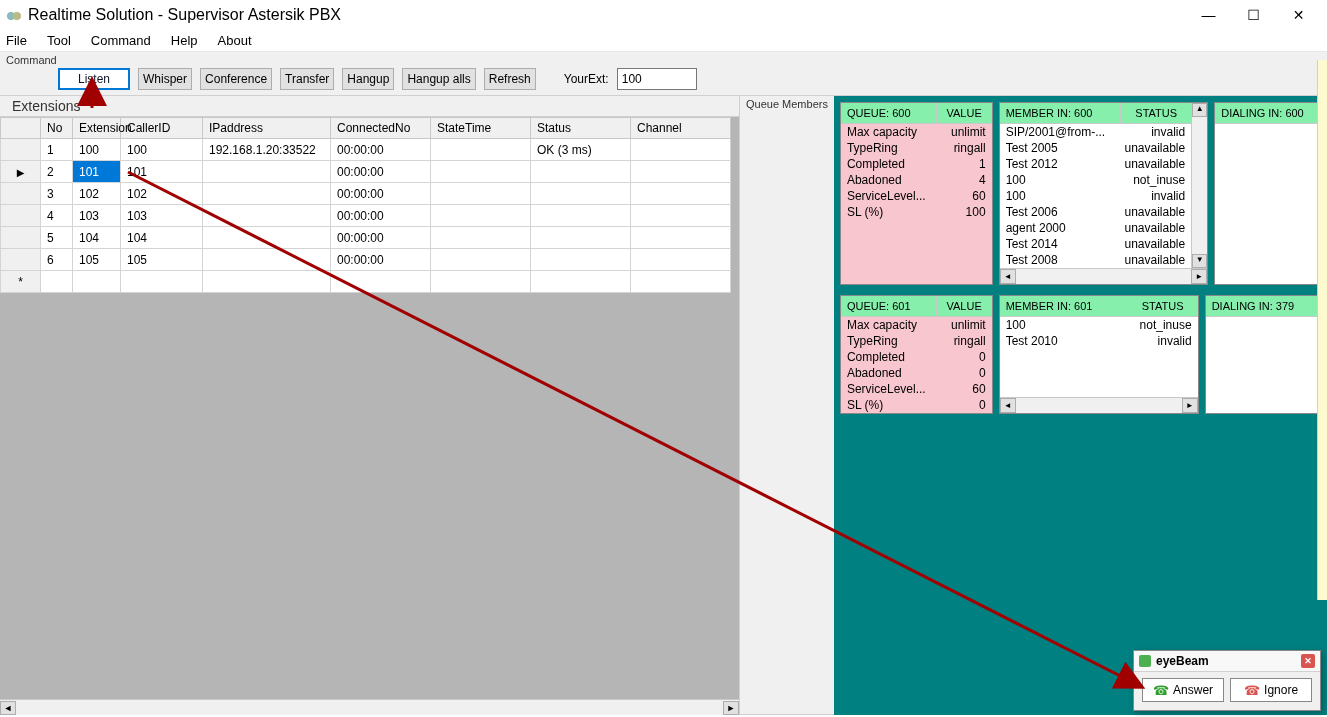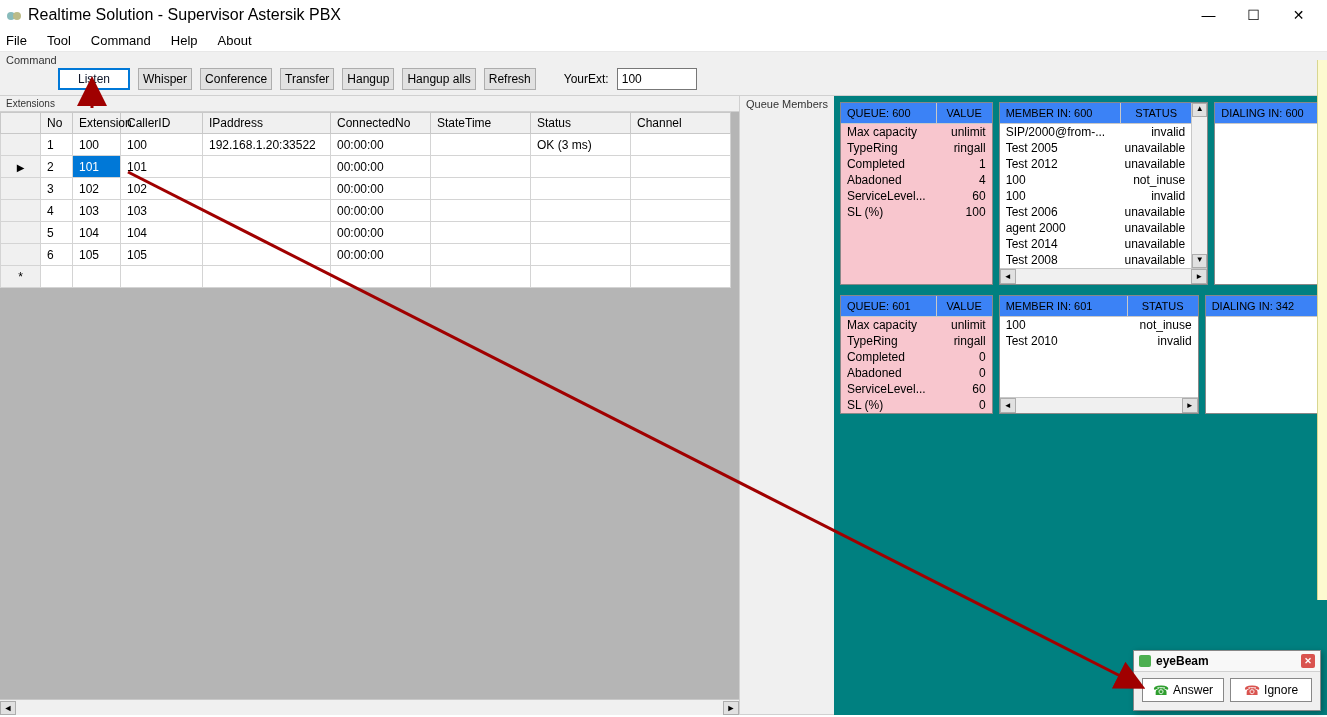--- a/index.html
+++ b/index.html
@@ -23,41 +23,41 @@
 .cmd-row button { height: 22px; padding: 0 4px; background: #e1e1e1; border: 1px solid #adadad; font-size: 12px; cursor: pointer; }
 .cmd-row button.listen { background: #fff; border: 2px solid #0078d7; color: #0f172a; padding: 0 18px; }
 .cmd-row .yourext-lbl { margin-left: 20px; font-size: 12px; }
 .cmd-row input { height: 22px; border: 1px solid #777; padding: 0 4px; width: 80px; font-size: 12px; }
 
 
 .body-split { display: flex; height: calc(717px - 30px - 22px - 46px); }
 .left { flex: 0 0 740px; display: flex; flex-direction: column; border-right: 1px solid #d0d0d0; }
 .right { flex: 1; display: flex; flex-direction: row; background: #fff; padding: 0; }
 
-.ext-label { font-size: 10px; padding: 2px 6px; color: #333; background: #f0f0f0; border-bottom: 1px solid #d0d0d0; }
+.ext-label { font-size: 14px; padding: 2px 12px; color: #333; background: #f0f0f0; border-bottom: 1px solid #d0d0d0; }
 
 .grid-wrap { flex: 1; overflow: auto; background: #b5b5b5; position: relative; }
 table.grid { border-collapse: collapse; background: #fff; width: 632px; table-layout: fixed; }
 table.grid th { background: #f0f0f0; border: 1px solid #c8c8c8; font-weight: normal; text-align: left; padding: 3px 6px; font-size: 12px; }
 table.grid td { border: 1px solid #d4d4d4; padding: 3px 6px; height: 22px; font-size: 12px; overflow: hidden; }
 table.grid .rowhdr { background: #f0f0f0; width: 40px; text-align: center; }
 .sel-cell { background: #0078d7; color: #fff; }
 .row-arrow { color: #000; font-size: 10px; }
 
 
 .h-scroll { height: 16px; background: #f0f0f0; border-top: 1px solid #c8c8c8; display: flex; align-items: center; }
 .h-scroll .sbtn { width: 16px; height: 14px; background: #e1e1e1; border: 1px solid #adadad; font-size: 9px; display: flex; align-items: center; justify-content: center; }
 
 
 .qm-label { font-size: 11px; padding: 2px 6px; color: #333; background: #f0f0f0; border-bottom: 1px solid #d0d0d0; }
 .queues { flex: 1; background: #008080; padding: 6px; display: flex; flex-direction: column; gap: 10px; overflow: auto; }
 
 .qcard { background: #008080; display: flex; gap: 6px; }
 .qbox { background: #fff; border: 1px solid #888; display: flex; flex-direction: column; }
-.qbox .hdr { background: #3b82f6; border-bottom: 1px solid #c8c8c8; display: flex; }
+.qbox .hdr { background: #86efac; border-bottom: 1px solid #c8c8c8; display: flex; }
 .qbox .hdr span { padding: 4px 6px; font-size: 11px; border-right: 1px solid #c8c8c8; }
 .qbox .hdr span:last-child { border-right: none; }
 .qbox .body { flex: 1; overflow: auto; position: relative; }
 .qbox .row { display: flex; padding: 1px 6px; font-size: 11px; justify-content: flex-end; }
 .pinkbox .body { background: #f8c6ce; }
 .col-l { flex: 1; }
 .col-r { width: 60px; text-align: right; }
 .mem .col-r { width: 80px; text-align: right; }
 .vscroll { width: 16px; background: #f0f0f0; border-left: 1px solid #c8c8c8; display: flex; flex-direction: column; justify-content: space-between; }
 .vscroll .sbtn { height: 14px; background: #e1e1e1; border: 1px solid #adadad; font-size: 8px; text-align: center; }
@@ -280,21 +280,21 @@
     </div>
     <div class="qbox q-member mem" style="display:flex;flex-direction:column">
       <div style="display:flex;flex:1;min-height:0">
         <div style="flex:1;display:flex;flex-direction:column">
           <div class="hdr">
                   <span style="flex:1">MEMBER IN: 600</span>
                   <span style="width:70px;text-align:center">STATUS</span>
                 </div>
           <div class="body" style="flex:1">
                   <div class="row">
-                    <span class="col-l">SIP/2000@from-...</span>
+                    <span class="col-l">SIP/2001@from-...</span>
                     <span class="col-r">invalid</span>
                   </div>
                   <div class="row">
                     <span class="col-l">Test 2005</span>
                     <span class="col-r">unavailable</span>
                   </div>
                   <div class="row">
                     <span class="col-l">Test 2012</span>
                     <span class="col-r">unavailable</span>
                   </div>
@@ -395,21 +395,21 @@
         </div>
 
       </div>
       <div class="hscroll-mini">
               <div class="sbtn">◄</div>
               <div class="sbtn">►</div>
             </div>
     </div>
     <div class="qbox q-dial">
       <div class="hdr">
-              <span style="flex:1">DIALING IN: 342</span>
+              <span style="flex:1">DIALING IN: 379</span>
               <span style="width:40px;text-align:center">POS</span>
             </div>
       <div class="body"></div>
     </div>
   </div>
       </div>
   </div>
 </div>
 
 <div class="noteband"></div>

